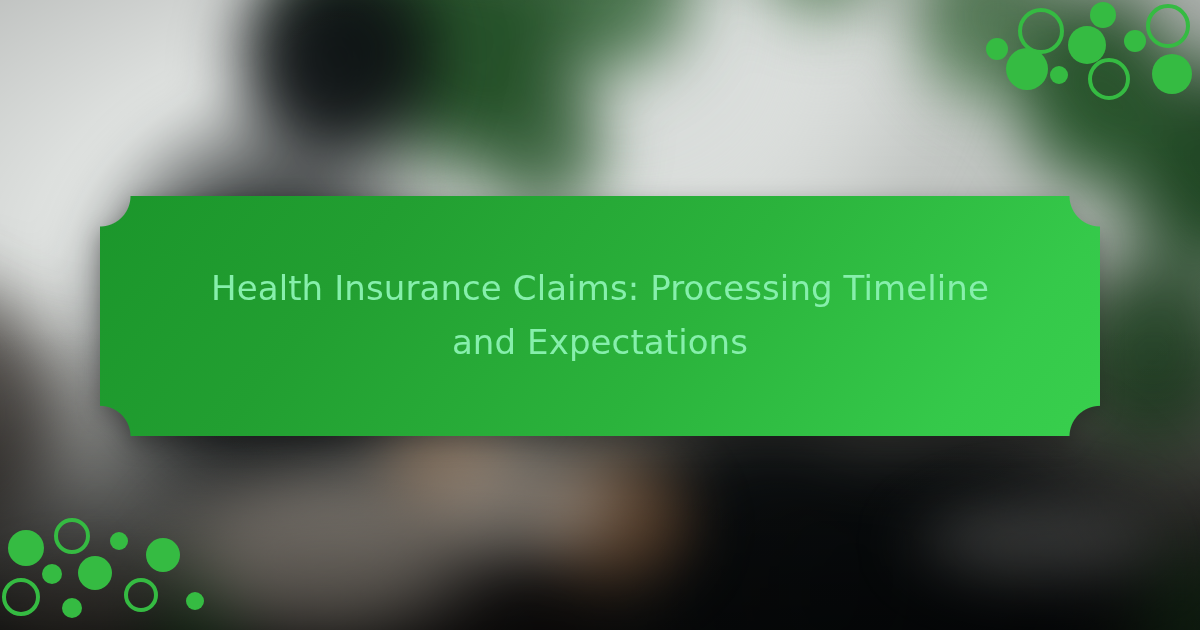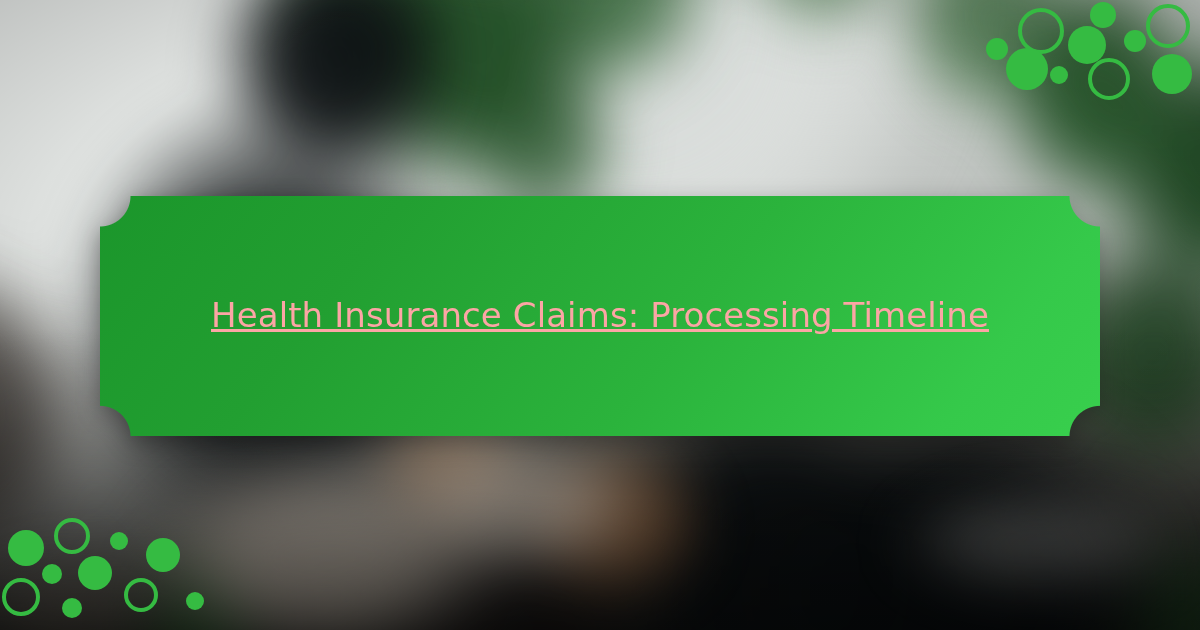--- a/index.html
+++ b/index.html
@@ -186,20 +186,21 @@
       <div class="dot fill" style="left: 78px; top: 44px; width: 34px; height: 34px; background: rgb(53, 187, 66);"></div>
       <div class="dot ring" style="left: 2px; top: 66px; width: 38px; height: 38px; border-color: rgb(53, 187, 66);"></div>
       <div class="dot ring" style="left: 124px; top: 66px; width: 34px; height: 34px; border-color: rgb(53, 187, 66);"></div>
       <div class="dot fill" style="left: 62px; top: 86px; width: 20px; height: 20px; background: rgb(53, 187, 66);"></div>
       <div class="dot fill" style="left: 186px; top: 80px; width: 18px; height: 18px; background: rgb(53, 187, 66);"></div>
     </div>
 
   <div class="banner-wrap">
     <div class="banner" style="background: linear-gradient(128deg, rgb(27, 150, 43) 0%, rgb(34, 159, 49) 26%, rgb(43, 179, 60) 58%, rgb(53, 201, 74) 86%, rgb(56, 207, 77) 100%);"></div>
     <div class="banner-inner">
-      <h1 class="title" style="color: #fca5a5; text-decoration: underline;">
+      <h1 class="title" style="color: #86efac;">
         <span>Health Insurance Claims: Processing Timeline</span>
         <br>
+        <span>and Expectations</span>
       </h1>
     </div>
   </div>
 
 </div>
 
 </body></html>

